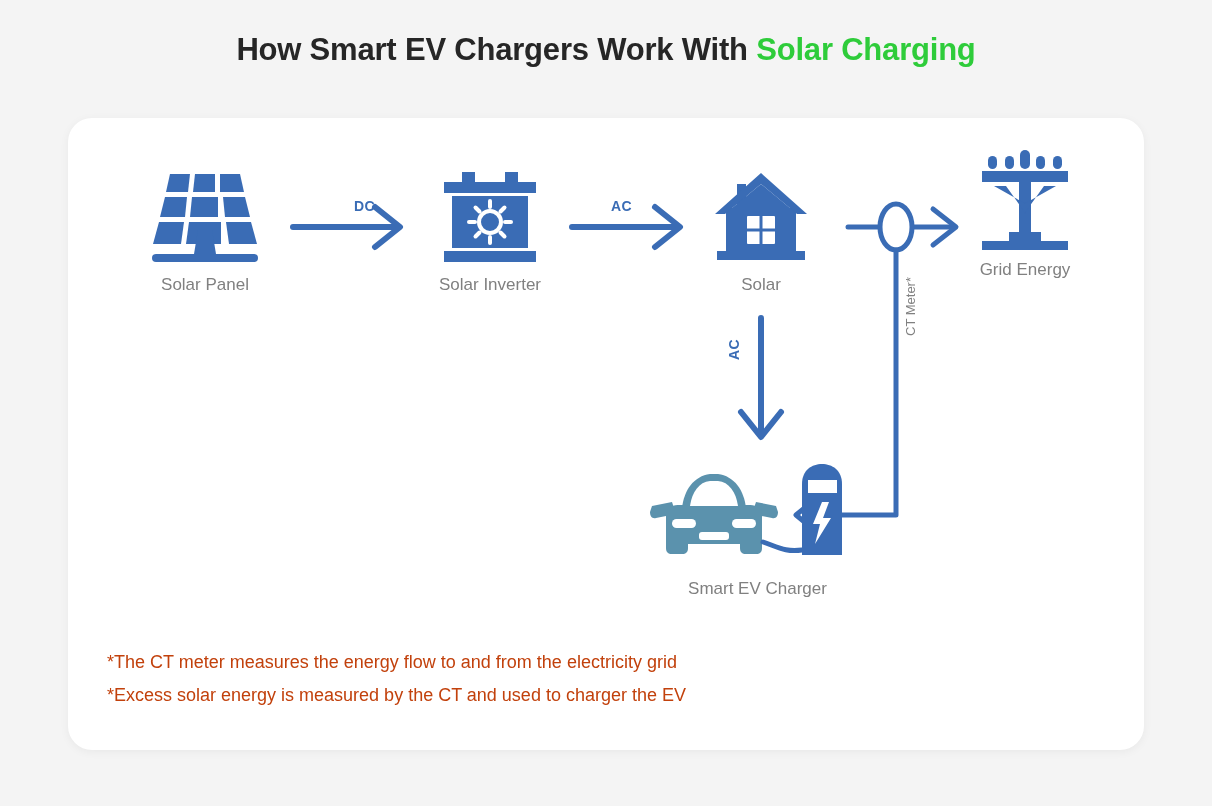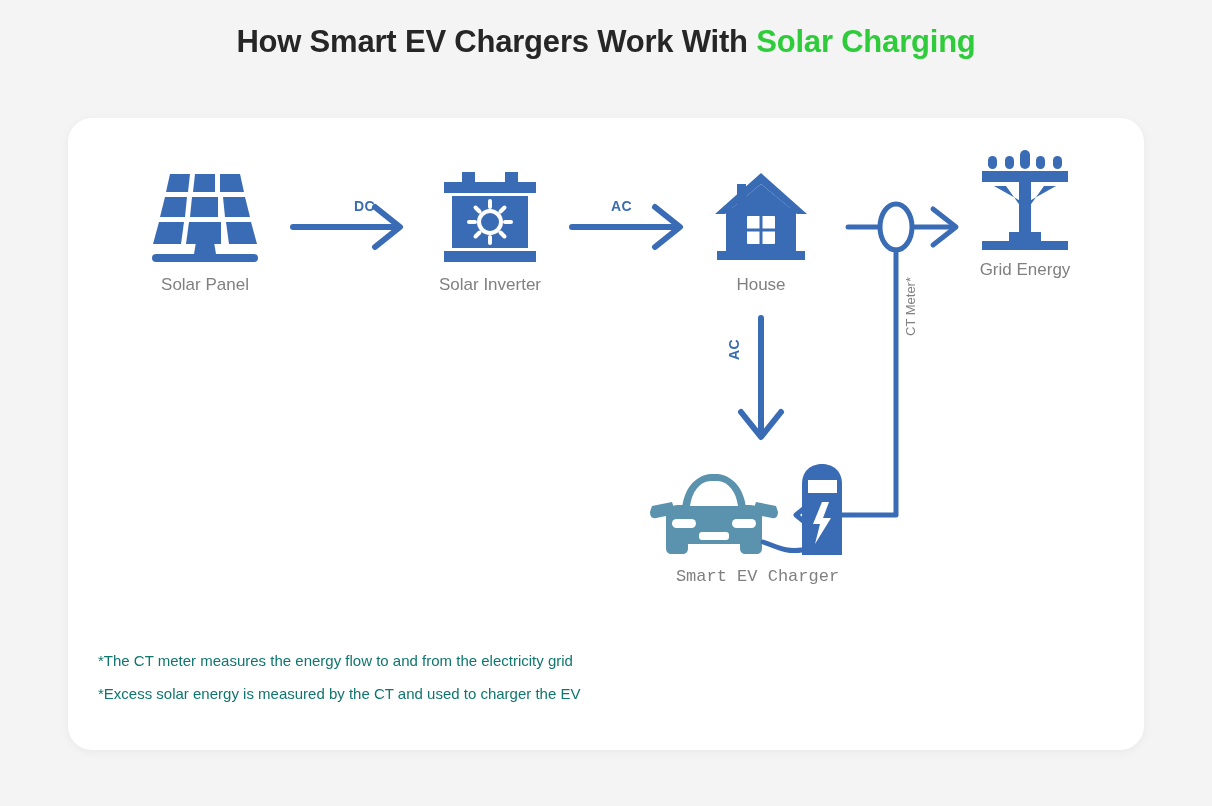--- a/index.html
+++ b/index.html
@@ -12,21 +12,21 @@
     background: #f4f4f4;
     font-family: "Liberation Sans", sans-serif;
     overflow: hidden;
     position: relative;
   }
 
   
   #title {
     position: absolute;
     left: 0;
-    top: 24px;
+    top: 32px;
     width: 1212px;
     text-align: center;
     font-size: 31px;
     font-weight: bold;
     color: #262626;
     letter-spacing: -0.2px;
     white-space: nowrap;
   }
   #title .accent { color: #2ecc3a; }
 
@@ -58,21 +58,21 @@
     color: #808080;
     white-space: nowrap;
   }
 
   
   #node-solar-panel    { left: 135px; top: 170px; width: 140px; }
   #node-solar-inverter { left: 420px; top: 170px; width: 140px; }
   #node-house          { left: 691px; top: 170px; width: 140px; }
   #node-grid           { left: 955px; top: 148px; width: 140px; }
   #node-ev             { left: 570px; top: 462px; width: 375px; }
-  #node-ev .caption    { margin-top: 0; font-family: Liberation Mono, monospace; }
+  #node-ev .caption    { margin-top: 12px; }
 
   
   #connectors {
     position: absolute;
     left: 0;
     top: 0;
     width: 1212px;
     height: 806px;
     pointer-events: none;
   }
@@ -101,23 +101,23 @@
     font-size: 13px;
     color: #808080;
     white-space: nowrap;
     transform: rotate(-90deg);
     transform-origin: left top;
   }
 
   
   .footnote {
     position: absolute;
-    left: 98px;
-    font-size: 15px;
-    color: #0f766e;
+    left: 107px;
+    font-size: 18px;
+    color: #c2410c;
     white-space: nowrap;
   }
   #footnote-0 { top: 652px; }
   #footnote-1 { top: 685px; }
 </style>
 </head>
 <body>
 
 <div id="title"><span>How Smart EV Chargers Work With </span><span class="accent">Solar Charging</span></div>
 
@@ -224,21 +224,21 @@
     </g>
 
     <g fill="#ffffff">
       <rect x="32" y="46" width="28" height="28" rx="1"></rect>
     </g>
     <g fill="#3a6cb5">
       <rect x="44.5" y="46" width="3" height="28"></rect>
       <rect x="32" y="58.5" width="28" height="3"></rect>
     </g>
   </svg>
-  <span class="caption">House</span>
+  <span class="caption">Solar</span>
 </div>
 
 <div class="node" id="node-grid">
   <svg class="glyph" width="90" height="102" viewBox="0 0 90 102">
     <g fill="#3a6cb5">
 
       <rect x="8" y="8" width="9" height="13" rx="4.5"></rect>
       <rect x="25" y="8" width="9" height="13" rx="4.5"></rect>
       <rect x="40" y="2" width="10" height="19" rx="5"></rect>
       <rect x="56" y="8" width="9" height="13" rx="4.5"></rect>

